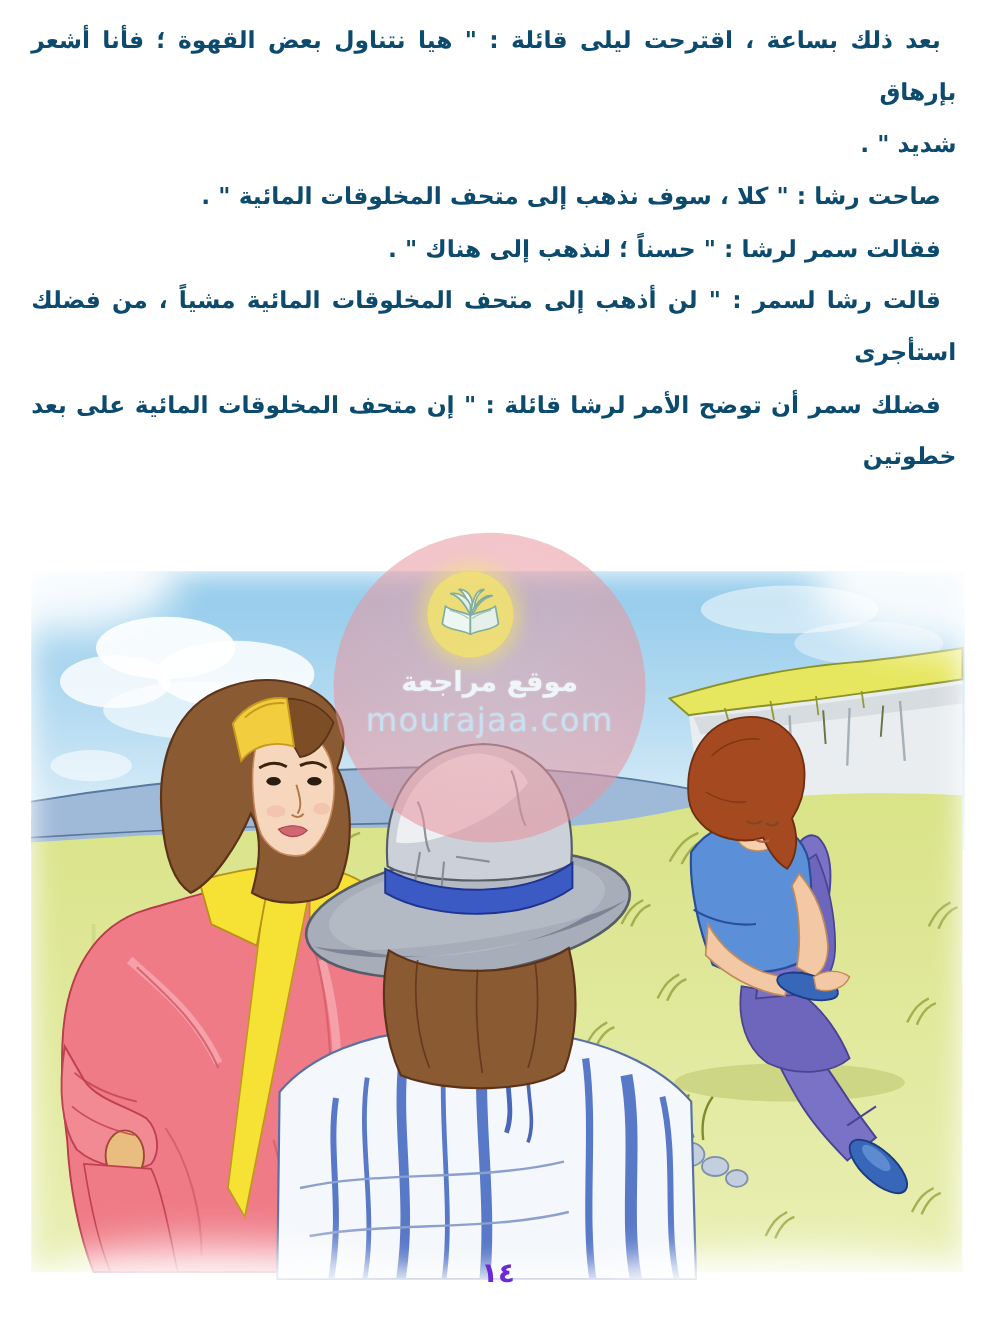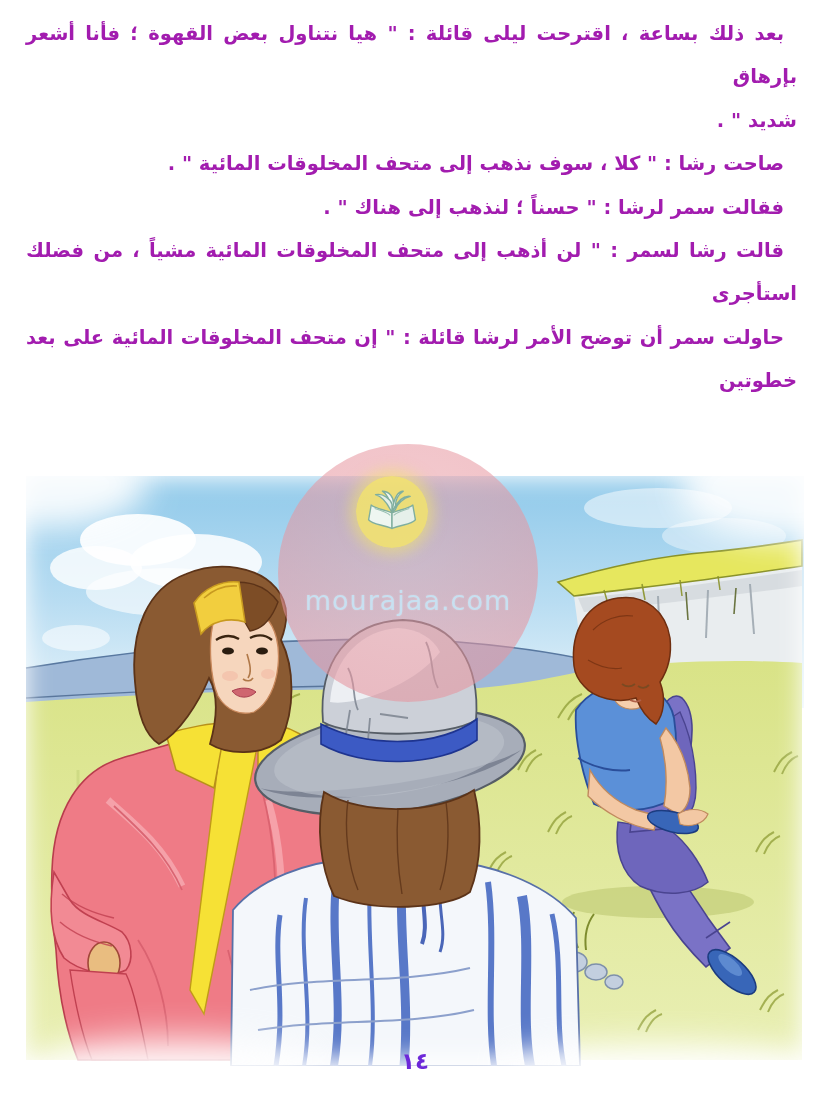--- a/index.html
+++ b/index.html
@@ -3,21 +3,21 @@
 <meta charset="utf-8">
 <style>
   html,body{margin:0;padding:0;background:#fff;}
   .sheet{
     position:relative;width:827px;height:1118px;background:#ffffff;overflow:hidden;
     font-family:"DejaVu Sans",sans-serif;
   }
   
   .story{
     position:absolute;top:12px;right:30px;left:26px;
-    direction:rtl;color:#a21caf;
+    direction:rtl;color:#0c4a6e;
     font-family:"DejaVu Sans",sans-serif;
     font-weight:bold;font-size:19.5px;line-height:43.4px;
     z-index:6;
   }
   .story .line{text-align:right;white-space:normal;}
   .story .line.just{text-align:justify;text-align-last:justify;}
   .story .line.first{text-indent:13px;}
   
   .illus{position:absolute;left:18px;top:470px;width:792px;height:596px;z-index:1;}
   
@@ -52,21 +52,21 @@
 <body>
 
 <div class="sheet">
 
   <div class="story" dir="rtl">
       <div class="line first just">بعد ذلك بساعة ، اقترحت ليلى قائلة : " هيا نتناول بعض القهوة ؛ فأنا أشعر بإرهاق</div>
       <div class="line">شديد " .</div>
       <div class="line first">صاحت رشا : " كلا ، سوف نذهب إلى متحف المخلوقات المائية " .</div>
       <div class="line first">فقالت سمر لرشا : " حسناً ؛ لنذهب إلى هناك " .</div>
       <div class="line first just">قالت رشا لسمر : " لن أذهب إلى متحف المخلوقات المائية مشياً ، من فضلك استأجرى</div>
-      <div class="line first just">حاولت سمر أن توضح الأمر لرشا قائلة : " إن متحف المخلوقات المائية على بعد خطوتين</div>
+      <div class="line first just">فضلك سمر أن توضح الأمر لرشا قائلة : " إن متحف المخلوقات المائية على بعد خطوتين</div>
     </div>
 
   <div class="illus">
     <svg width="792" height="596" viewBox="0 0 792 596" xmlns="http://www.w3.org/2000/svg">
       <defs>
         <linearGradient id="sky" x1="0" y1="0" x2="0" y2="1">
           <stop offset="0" stop-color="#8fc9ea"></stop>
             <stop offset=".55" stop-color="#b9ddf2"></stop>
             <stop offset="1" stop-color="#e6f3fa"></stop>
         </linearGradient>
@@ -309,17 +309,18 @@
           <path d="M30,27 C28,11 24,5 19,2 C27,2 32,9 32,17 Z" fill="#f2f8f5"></path>
           <path d="M30,27 C32,9 37,2 43,2 C37,6 34,13 34,19 Z" fill="#eaf3ef"></path>
           <path d="M30,27 C24,14 18,8 11,6 C20,4 28,11 30,17 Z" fill="#e4efe9"></path>
           <path d="M30,27 C36,13 44,7 51,8 C43,10 36,17 34,23 Z" fill="#f2f8f5"></path>
           <path d="M30,45 C18,40 8,41 3,35 L6,18 C12,23 22,23 30,27 Z" fill="#eef6f1"></path>
           <path d="M30,45 C42,40 52,41 57,35 L54,18 C48,23 38,23 30,27 Z" fill="#e6f0ea"></path>
         </g>
         <path d="M10,22 C17,24 24,26 28,30 M50,22 C43,24 36,26 32,30" fill="none" stroke="#9cc2b4" stroke-width="1.2"></path>
       </svg>
     </div>
+    <div class="wm-name">موقع مراجعة</div>
     <div class="wm-url">mourajaa.com</div>
   </div>
 
   <div class="pageno">١٤</div>
 </div>
 
 </body></html>

